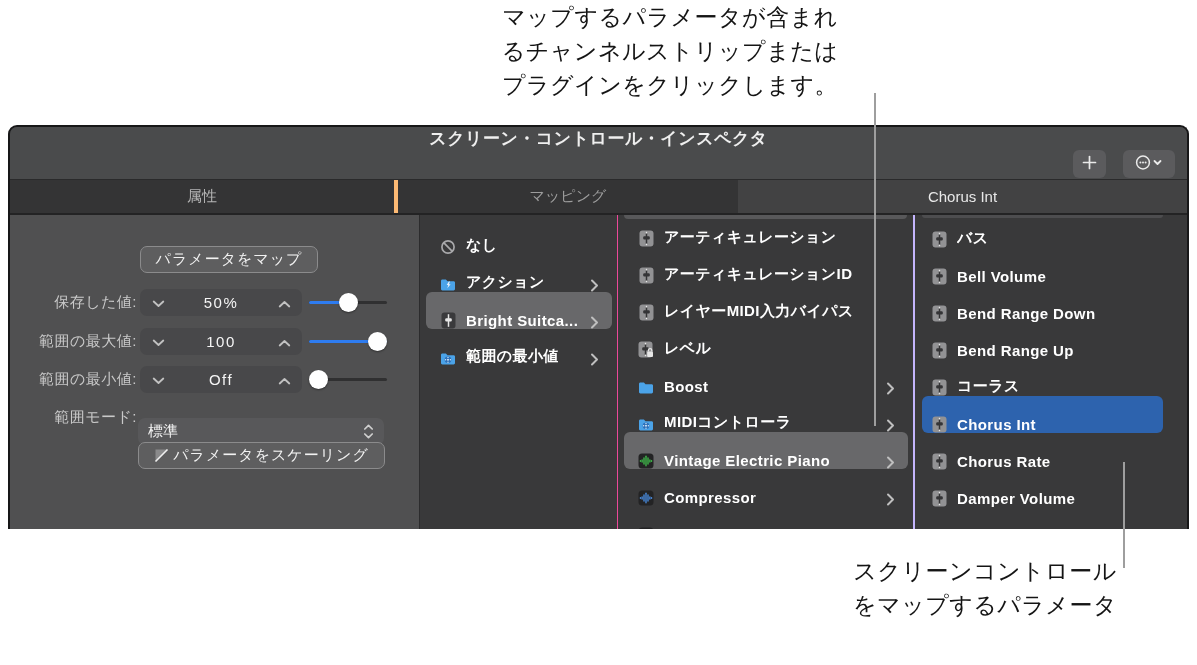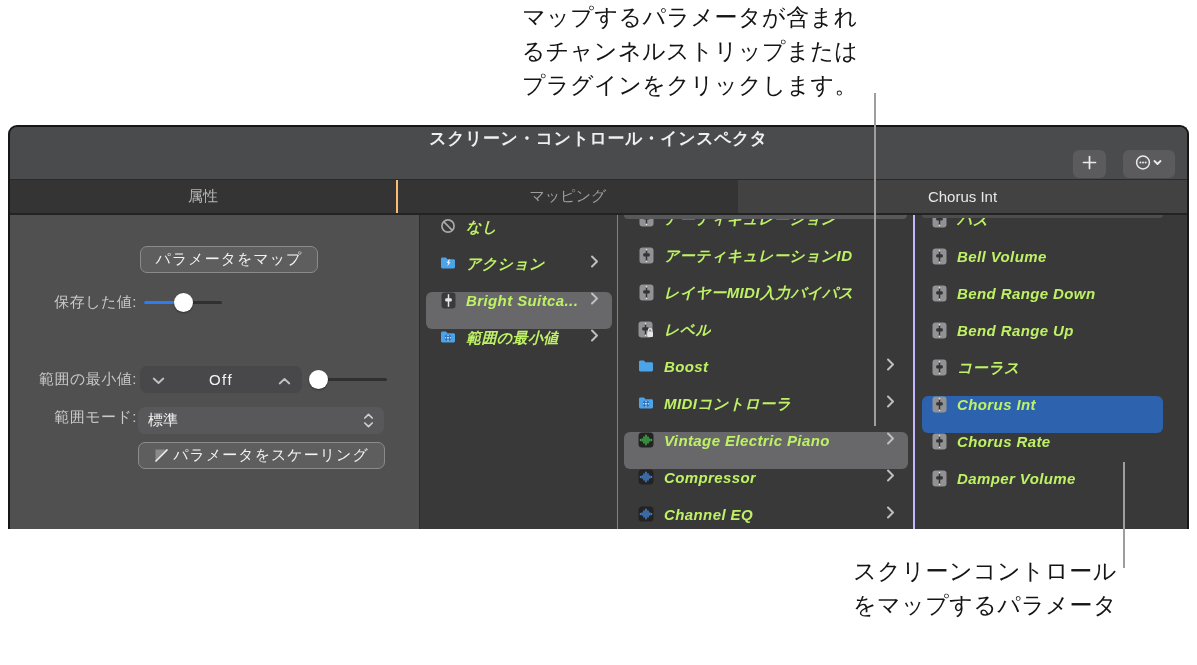--- a/index.html
+++ b/index.html
@@ -2,21 +2,21 @@
 <html><head>
 <meta charset="utf-8">
 <style>
   html,body{margin:0;padding:0;}
   .page{position:relative;width:1197px;height:665px;background:#ffffff;
         font-family:"Liberation Sans",sans-serif;overflow:hidden;}
 
   
   .annotation{position:absolute;text-align:center;color:#141414;
               font-size:23px;line-height:34px;letter-spacing:.5px;}
-  .annotation-top{left:490px;top:0px;width:400px;}
+  .annotation-top{left:470px;top:0px;width:400px;}
   .annotation-bottom{left:785px;top:554px;width:400px;}
   .callout-line{position:absolute;width:2px;background:#9e9e9e;z-index:40;}
   .callout-top{left:874px;top:93px;height:333px;}
   .callout-bottom{left:1123px;top:462px;height:106px;}
 
   
   .window{position:absolute;left:8px;top:125px;width:1181px;height:404px;
           box-sizing:border-box;background:#39393a;border:2px solid #171718;
           border-bottom:none;border-radius:9px 9px 0 0;overflow:hidden;}
 
@@ -24,21 +24,21 @@
             padding:0 12px;box-sizing:border-box;border-bottom:1px solid #2a2a2b;flex-direction:column;}
   .win-title{font-size:17px;font-weight:bold;color:#efefef;letter-spacing:.5px;}
   .tb-buttons{margin-left:auto;display:flex;gap:17px;align-items:center;}
   .tb-btn{background:#5b5b5d;border-radius:6px;height:28px;display:flex;
           align-items:center;justify-content:center;cursor:default;}
   .tb-btn.plus{width:33px;}
   .tb-btn.more{width:52px;}
 
   .tabrow{height:33px;display:flex;background:#343435;border-bottom:2px solid #232324;}
   .tab{display:flex;align-items:center;justify-content:center;font-size:15px;box-sizing:border-box;}
-  .tab-attr{width:388px;color:#b5b5b5;border-right:2px solid #fdba74;}
+  .tab-attr{width:388px;color:#b5b5b5;border-right:4px solid #fdba74;}
   .tab-mapping{width:340px;color:#9d9d9d;}
   .tab-param{flex:1;background:#424243;color:#e8e8e8;}
 
   .content{display:flex;height:317px;}
 
   
   .left-panel{width:410px;background:#505051;position:relative;flex:none;
               border-right:1px solid #2c2c2d;box-sizing:border-box;}
   .btn{background:#5e5e5f;border:1px solid #8b8b8c;border-radius:7px;color:#f2f2f2;
        font-size:15px;display:flex;align-items:center;justify-content:center;
@@ -64,23 +64,23 @@
 
   
   .col{position:relative;box-sizing:border-box;overflow:hidden;background:#39393a;}
   .col1{width:197px;flex:none;}
   .col2{width:296px;flex:none;border-left:1px solid #ec4899;}
   .col3{flex:1;border-left:2px solid #c4b5fd;}
   .rows{position:relative;}
   .col1 .rows{padding-top:3px;}
   .col2 .rows{margin-top:-5px;}
   .col3 .rows{margin-top:-4px;}
-  .row{height:37px;display:flex;align-items:flex-start;margin:0 5px 0 6px;
-       padding:0 13px 0 13px;border-radius:6px;color:#bef264;font-size:15px;
-       font-weight:600;letter-spacing:.4px;font-style:italic;}
+  .row{height:37px;display:flex;align-items:flex-end;margin:0 5px 0 6px;
+       padding:0 13px 0 13px;border-radius:6px;color:#ffffff;font-size:15px;
+       font-weight:600;letter-spacing:.4px;}
   .col3 .row{margin:0 24px 0 7px;padding:0 4px 0 8px;}
   .row .icon{width:18px;display:flex;justify-content:center;flex:none;margin-right:9px;}
   .row .lbl{white-space:nowrap;overflow:hidden;}
   .row .sp{flex:1;}
   .row .chev{flex:none;margin-left:6px;display:flex;}
   .row.sel-gray{background:#68686a;}
   .row.sel-blue{background:#2d63ae;}
   .remnant{position:absolute;top:0;height:4px;background:#58585a;
            border-radius:0 0 5px 5px;z-index:1;}
   .remnant.c2{left:6px;right:6px;}
@@ -135,27 +135,61 @@
       <div class="tab tab-param">Chorus Int</div>
     </div>
 
     <div class="content">
 
       <div class="left-panel">
         <div class="btn map-btn">パラメータをマップ</div>
 
         <div class="prow" style="top:74px;">
           <span class="plabel">保存した値:</span>
+          <span class="stepper">
+            <span class="step-btn">
+                <span><svg width="13" height="8" viewBox="0 0 13 8">
+                    <path d="M1.7 1.5 6.5 6 11.3 1.5" fill="none" stroke="#c2c2c2" stroke-width="1.8" stroke-linecap="round" stroke-linejoin="round"></path>
+                  </svg></span>
+              </span>
+            <span class="step-val">50%</span>
+            <span class="step-btn">
+                <span><svg width="13" height="8" viewBox="0 0 13 8">
+                    <path d="M1.7 6.5 6.5 2 11.3 6.5" fill="none" stroke="#c2c2c2" stroke-width="1.8" stroke-linecap="round" stroke-linejoin="round"></path>
+                  </svg></span>
+              </span>
+          </span>
           <span class="slider">
             <span class="track"></span>
             <span class="fill" style="width: 50%;"></span>
             <span class="thumb" style="left: 29.5px;"></span>
           </span>
         </div>
 
+        <div class="prow" style="top:113px;">
+          <span class="plabel">範囲の最大値:</span>
+          <span class="stepper">
+            <span class="step-btn">
+                <span><svg width="13" height="8" viewBox="0 0 13 8">
+                    <path d="M1.7 1.5 6.5 6 11.3 1.5" fill="none" stroke="#c2c2c2" stroke-width="1.8" stroke-linecap="round" stroke-linejoin="round"></path>
+                  </svg></span>
+              </span>
+            <span class="step-val">100</span>
+            <span class="step-btn">
+                <span><svg width="13" height="8" viewBox="0 0 13 8">
+                    <path d="M1.7 6.5 6.5 2 11.3 6.5" fill="none" stroke="#c2c2c2" stroke-width="1.8" stroke-linecap="round" stroke-linejoin="round"></path>
+                  </svg></span>
+              </span>
+          </span>
+          <span class="slider">
+            <span class="track"></span>
+            <span class="fill" style="width: 100%;"></span>
+            <span class="thumb" style="left: 59px;"></span>
+          </span>
+        </div>
 
         <div class="prow" style="top:151px;">
           <span class="plabel">範囲の最小値:</span>
           <span class="stepper">
             <span class="step-btn">
                 <span><svg width="13" height="8" viewBox="0 0 13 8">
                     <path d="M1.7 1.5 6.5 6 11.3 1.5" fill="none" stroke="#c2c2c2" stroke-width="1.8" stroke-linecap="round" stroke-linejoin="round"></path>
                   </svg></span>
               </span>
             <span class="step-val">Off</span>
@@ -168,21 +202,21 @@
           <span class="slider">
             <span class="track"></span>
             <span class="fill" style="width: 0%;"></span>
             <span class="thumb" style="left: 0px;"></span>
           </span>
         </div>
 
         <div class="prow" style="top:189px;">
           <span class="plabel">範囲モード:</span>
         </div>
-        <div class="select-box" style="top:192px;">
+        <div class="select-box" style="top:203px;">
           <span>標準</span>
           <span class="spacer"></span>
           <span style="display:flex;">
               <svg width="11" height="17" viewBox="0 0 11 17">
                 <g fill="none" stroke="#cfcfcf" stroke-width="1.7" stroke-linecap="round" stroke-linejoin="round">
                   <path d="M1.8 6 5.5 2.3 9.2 6"></path>
                   <path d="M1.8 11 5.5 14.7 9.2 11"></path>
                 </g>
               </svg>
             </span>

